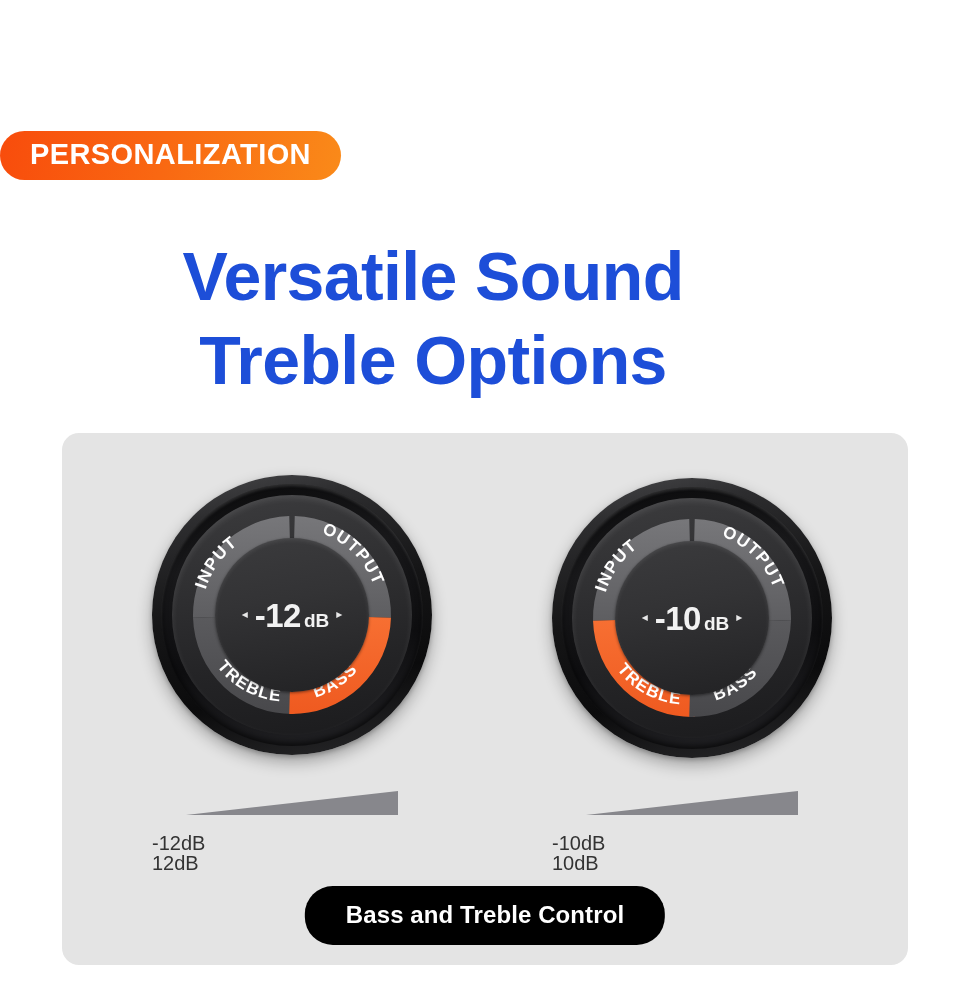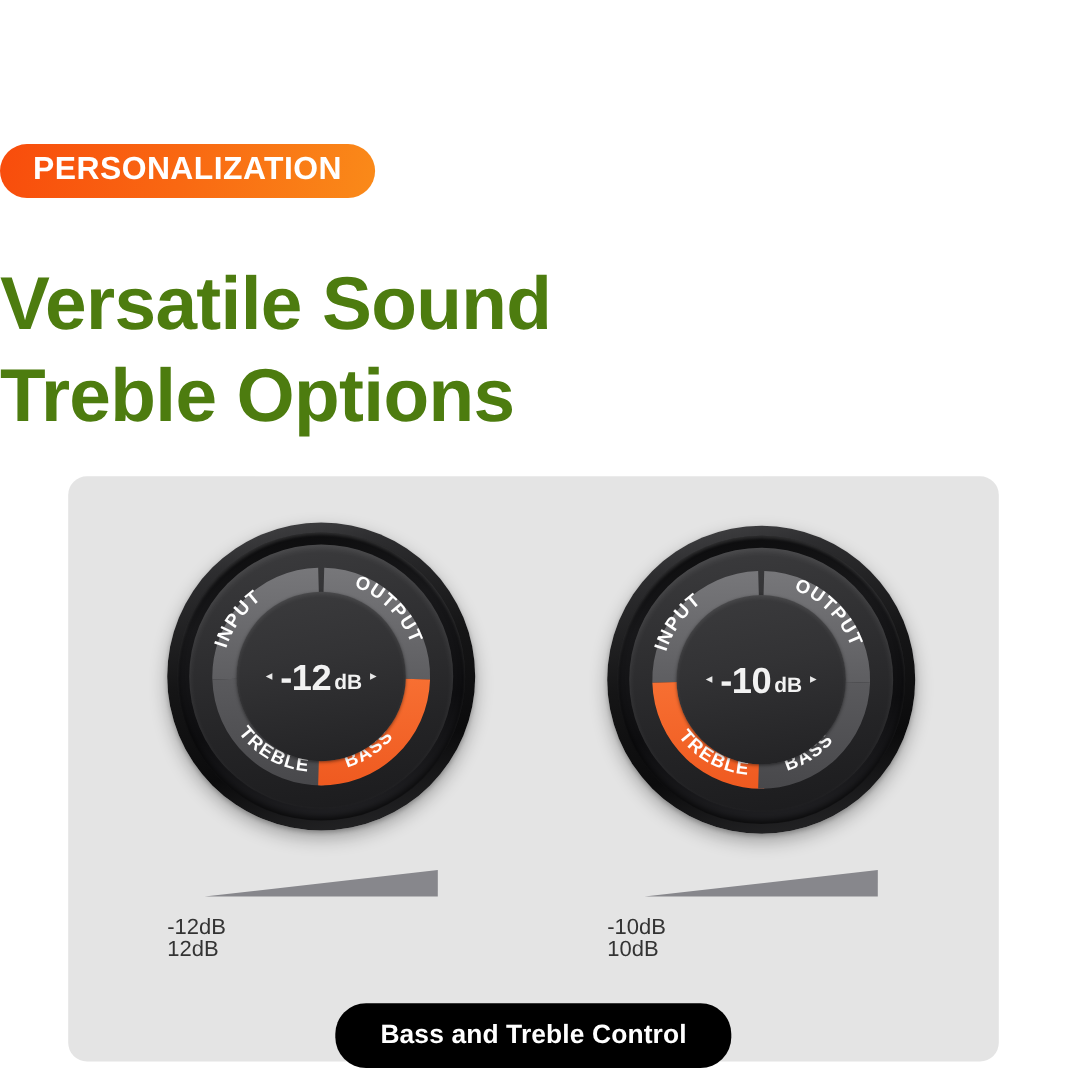--- a/index.html
+++ b/index.html
@@ -36,21 +36,22 @@
     line-height: 1;
     white-space: nowrap;
   }
 
   
   #heading {
     position: absolute;
     top: 188px;
     left: 0;
     width: 866px;
-    color: #4d7c0f;
+    text-align: center;
+    color: #1d4ed8;
     font-size: 68px;
     font-weight: bold;
     line-height: 1.24;
     letter-spacing: -0.6px;
   }
   #heading .line { display: block; }
 
   
   #card {
     position: absolute;
@@ -178,21 +179,21 @@
     font-size: 20px;
     line-height: 1;
     flex-direction: column;
   }
 
   
   #caption-pill {
     position: absolute;
     left: 50%;
     transform: translateX(-50%);
-    top: 479px;
+    top: 453px;
     background: #000000;
     color: #ffffff;
     font-size: 24px;
     font-weight: bold;
     padding: 15px 41px 16px 41px;
     border-radius: 28px;
     white-space: nowrap;
     letter-spacing: 0.1px;
   }
 </style>

